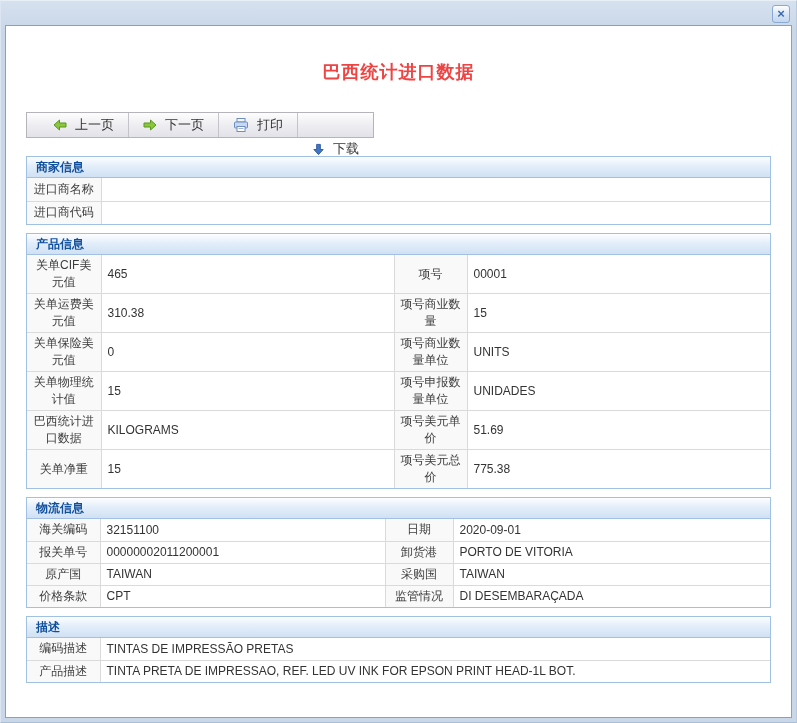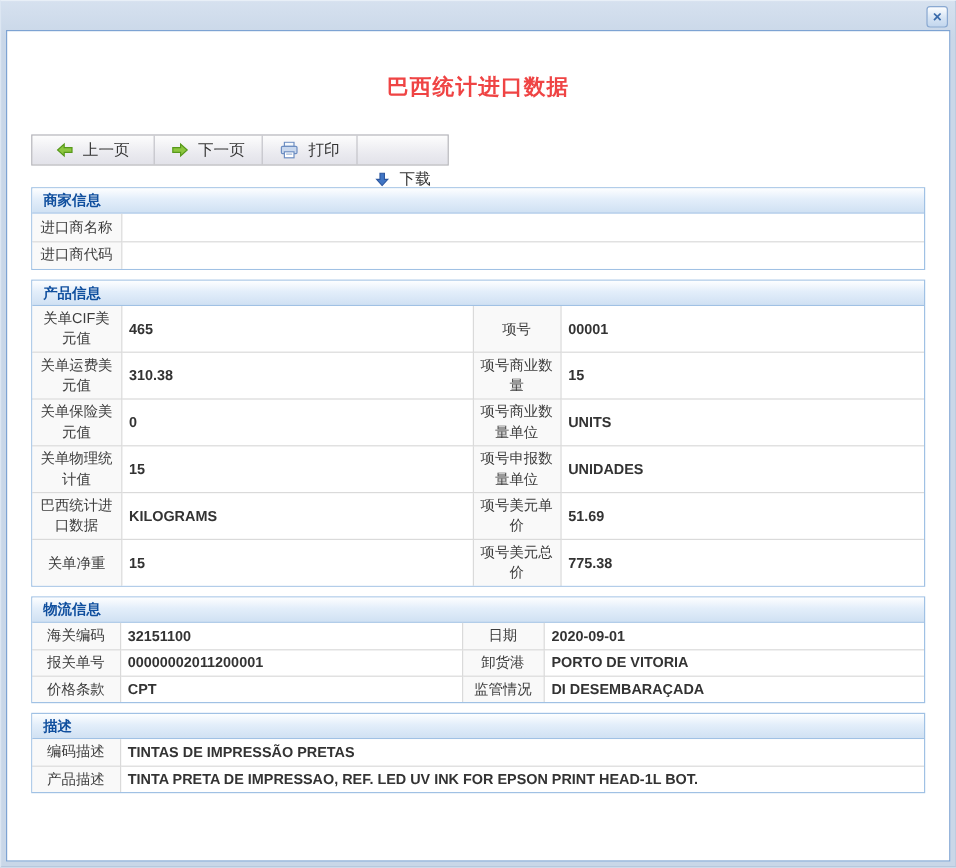--- a/index.html
+++ b/index.html
@@ -43,21 +43,21 @@
     letter-spacing: 1px;
   }
   .toolbar {
     display: inline-flex; align-items: stretch;
     margin-top: 28px;
     height: 26px;
     border: 1px solid #b4b4ba;
     background: linear-gradient(#fdfdfd, #ebebf0 60%, #e2e2e9);
   }
   .tb-btn {
-    display: flex; align-items: center; justify-content: center; gap: 8px;
+    display: flex; align-items: center; justify-content: flex-end; gap: 8px;
     border: none; border-right: 1px solid #c3c3c9;
     background: transparent;
     font-family: Liberation Serif, serif; font-size: 13px; color: #333;
     cursor: pointer; padding: 0 14px;
   }
   .tb-btn:last-child { border-right: none; }
   .tb-btn .icon { display: inline-flex; }
   .tb-prev { min-width: 102px; }
   .tb-next { min-width: 77px; }
   .tb-print { min-width: 74px; }
@@ -88,21 +88,21 @@
   table.kv tr:first-child td { border-top: none; }
   table.kv tr:last-child td { border-bottom: none; }
   table.kv td:first-child { border-left: none; }
   table.kv td:last-child { border-right: none; }
   td.lbl {
     background: #f9f9f9;
     text-align: center;
     color: #3d3d3d;
     padding: 2px 3px;
   }
-  td.val { background: #ffffff; padding-left: 8px; font-weight: bold; }
+  td.val { background: #ffffff; padding-left: 8px; }
   .t-merchant td { height: 23px; }
   .t-product td { height: 35px; }
   .t-logistics td { height: 22px; }
   .t-desc td { height: 22px; }
 </style>
 </head>
 <body>
 
 <div class="window">
   <div class="titlebar">
@@ -241,20 +241,26 @@
           <td class="lbl">日期</td>
           <td class="val">2020-09-01</td>
         </tr>
         <tr>
           <td class="lbl">报关单号</td>
           <td class="val">00000002011200001</td>
           <td class="lbl">卸货港</td>
           <td class="val">PORTO DE VITORIA</td>
         </tr>
         <tr>
+          <td class="lbl">原产国</td>
+          <td class="val">TAIWAN</td>
+          <td class="lbl">采购国</td>
+          <td class="val">TAIWAN</td>
+        </tr>
+        <tr>
           <td class="lbl">价格条款</td>
           <td class="val">CPT</td>
           <td class="lbl">监管情况</td>
           <td class="val">DI DESEMBARAÇADA</td>
         </tr>
       </tbody>
         </table>
     </div>
 
     

